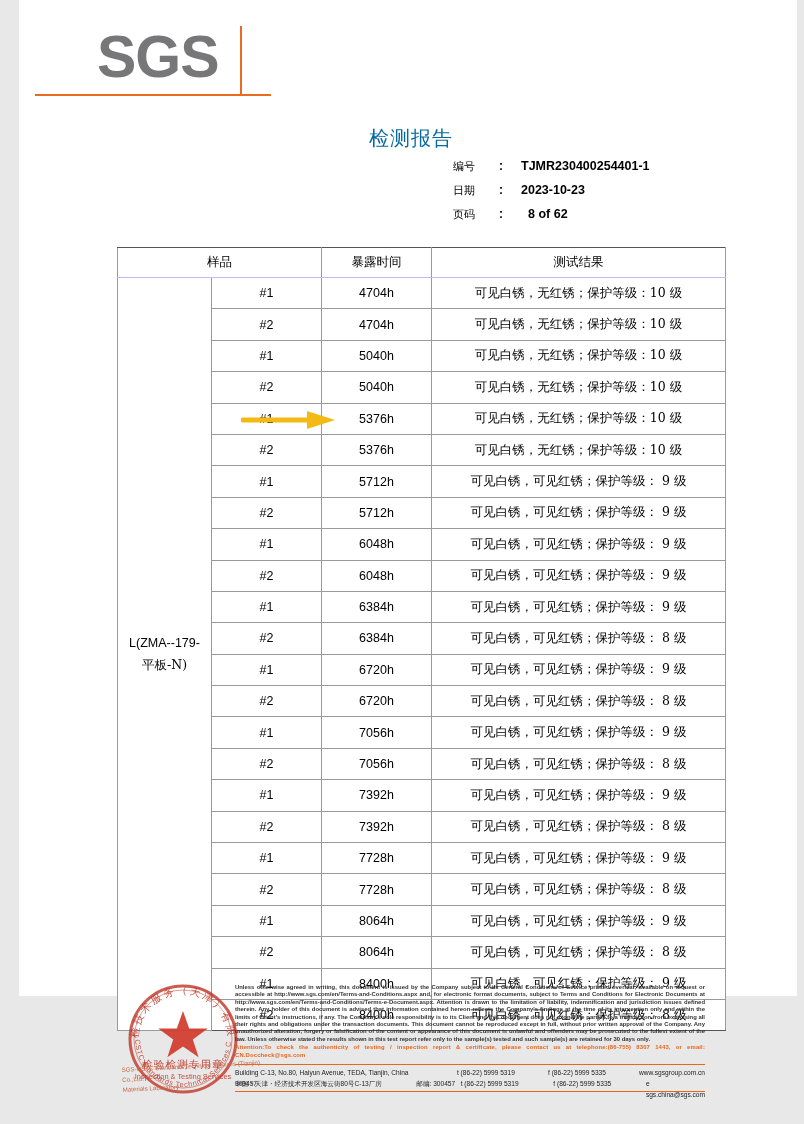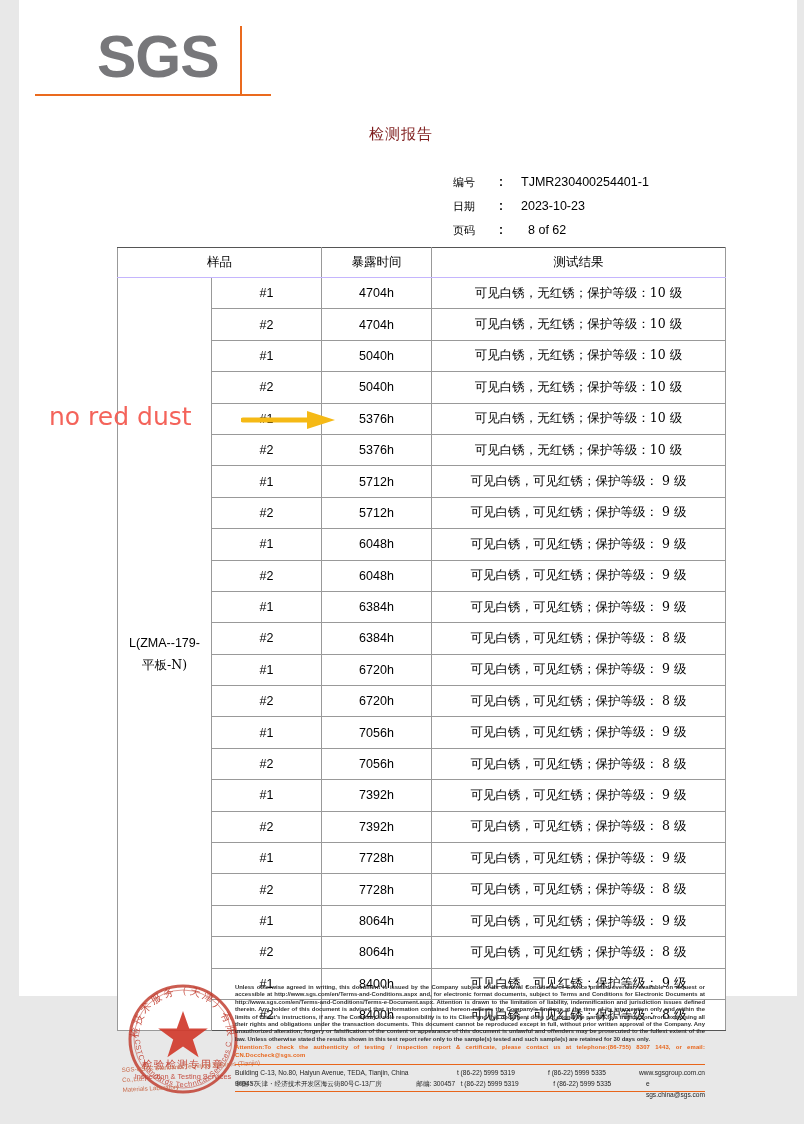--- a/index.html
+++ b/index.html
@@ -57,22 +57,22 @@
     height: 2px;
     background: #ea6a1e;
   }
 
   
   .doc-title {
     position: absolute;
     left: 350px;
     top: 125px;
     font-family: Liberation Mono, monospace;
-    font-size: 15px;
-    color: #7f1d1d;
+    font-size: 20px;
+    color: #0369a1;
     letter-spacing: 1px;
   }
   .meta {
     position: absolute;
     left: 434px;
     top: 159px;
     font-size: 12.5px;
     color: #000;
   }
   .meta-row {
@@ -85,24 +85,23 @@
     font-family: "DejaVu Serif", "Liberation Serif", serif;
     font-size: 11px;
     font-weight: normal;
   }
   .meta-colon {
     width: 22px;
     font-weight: bold;
     font-size: 12px;
   }
   .meta-value {
-    font-weight: normal;
-    font-size: 12.5px;
-    font-family: "Liberation Sans", sans-serif;
-    margin-top: 16px;
+    font-weight: bold;
+    font-size: 12.5px;
+    font-family: "Liberation Sans", sans-serif;
   }
   .meta-value.indent { padding-left: 7px; }
 
   
   .tbl {
     position: absolute;
     left: 98px;
     top: 247px;
     width: 608px;
     border-collapse: collapse;
@@ -420,21 +419,20 @@
           <td class="cell-result">可见白锈，可见红锈；保护等级： 9 级</td>
         </tr>
         <tr>
           <td class="cell-id">#2</td>
           <td class="cell-time">8400h</td>
           <td class="cell-result">可见白锈，可见红锈；保护等级： 8 级</td>
         </tr>
       </tbody>
   </table>
 
-  <div class="annot-text">no red dust</div>
   <svg class="annot-arrow" viewBox="0 0 96 22">
     <line x1="2" y1="11" x2="72" y2="11" stroke="#f5b915" stroke-width="5" stroke-linecap="round"></line>
     <polygon points="66,2 94,11 66,20" fill="#f5b915"></polygon>
   </svg>
 
   <div class="footer">
 
     <div class="seal">
       <svg viewBox="0 0 122 122" width="122" height="122">
         <defs>

